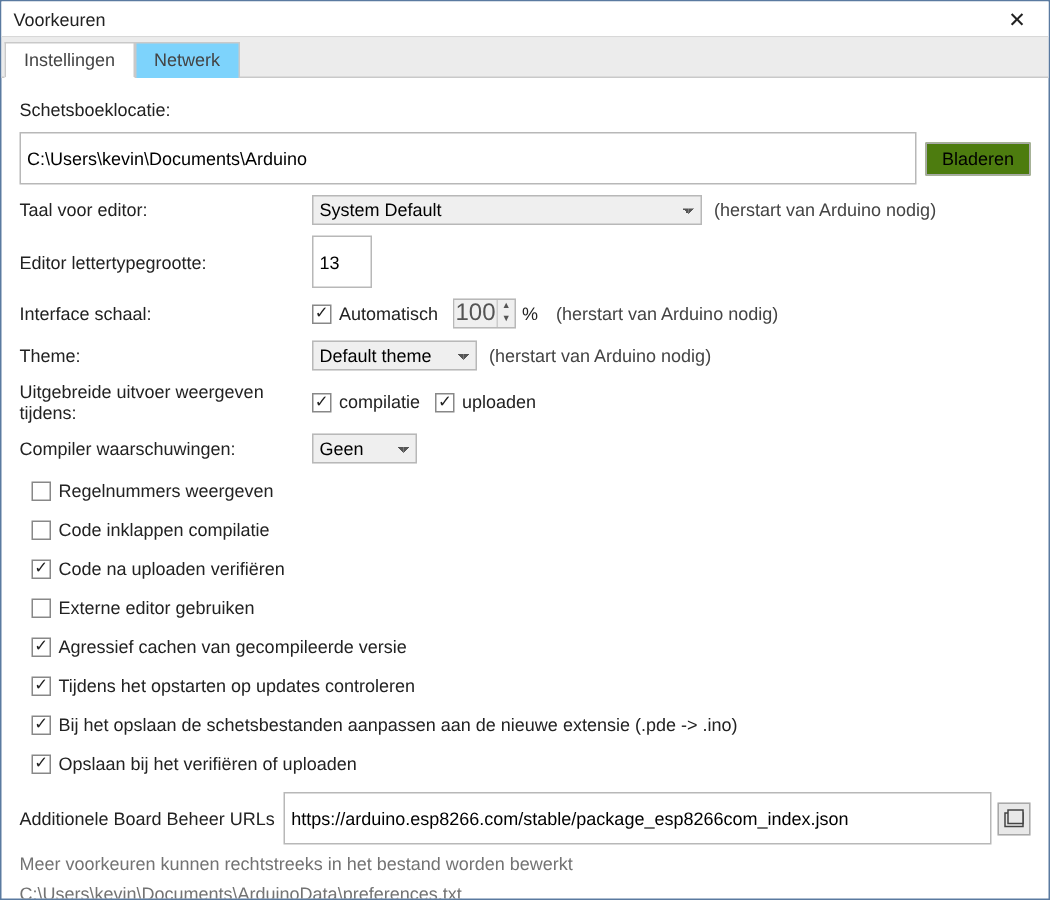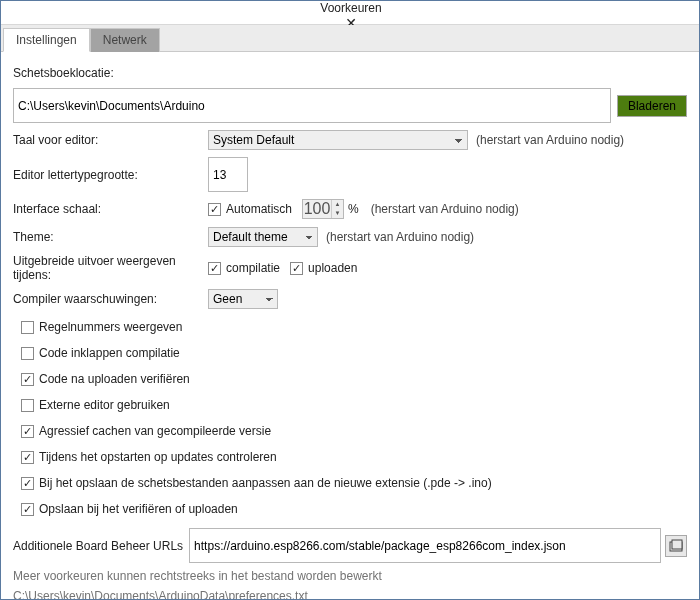--- a/index.html
+++ b/index.html
@@ -18,42 +18,41 @@
     display: flex; flex-direction: column;
     background: #fff;
   }
   .titlebar {
     height: 24px;
     display: flex; align-items: center;
     padding: 0 6px 0 8px;
     background: #fff;
     border-bottom: 1px solid #d8d8d8;
     font-size: 12px;
-    flex-direction: column;
   }
   .titlebar .title { flex: 1; }
   .titlebar .close {
     width: 30px; height: 20px;
     display: flex; align-items: center; justify-content: center;
     font-size: 14px; font-family: Arial, sans-serif;
     cursor: default;
   }
   .tabs {
     display: flex;
     background: #ececec;
     border-bottom: 1px solid #c9c9c9;
     padding-top: 2px;
     padding-left: 2px;
     gap: 0;
   }
   .tab {
     padding: 4px 12px;
     border: 1px solid #c9c9c9;
     border-bottom: none;
-    background: #a3a3a3;
+    background: #7dd3fc;
     color: #444;
     margin-right: 0;
     cursor: default;
     position: relative;
     top: 1px;
   }
   .tab.active {
     background: #fff;
     border-bottom: 1px solid #fff;
   }

